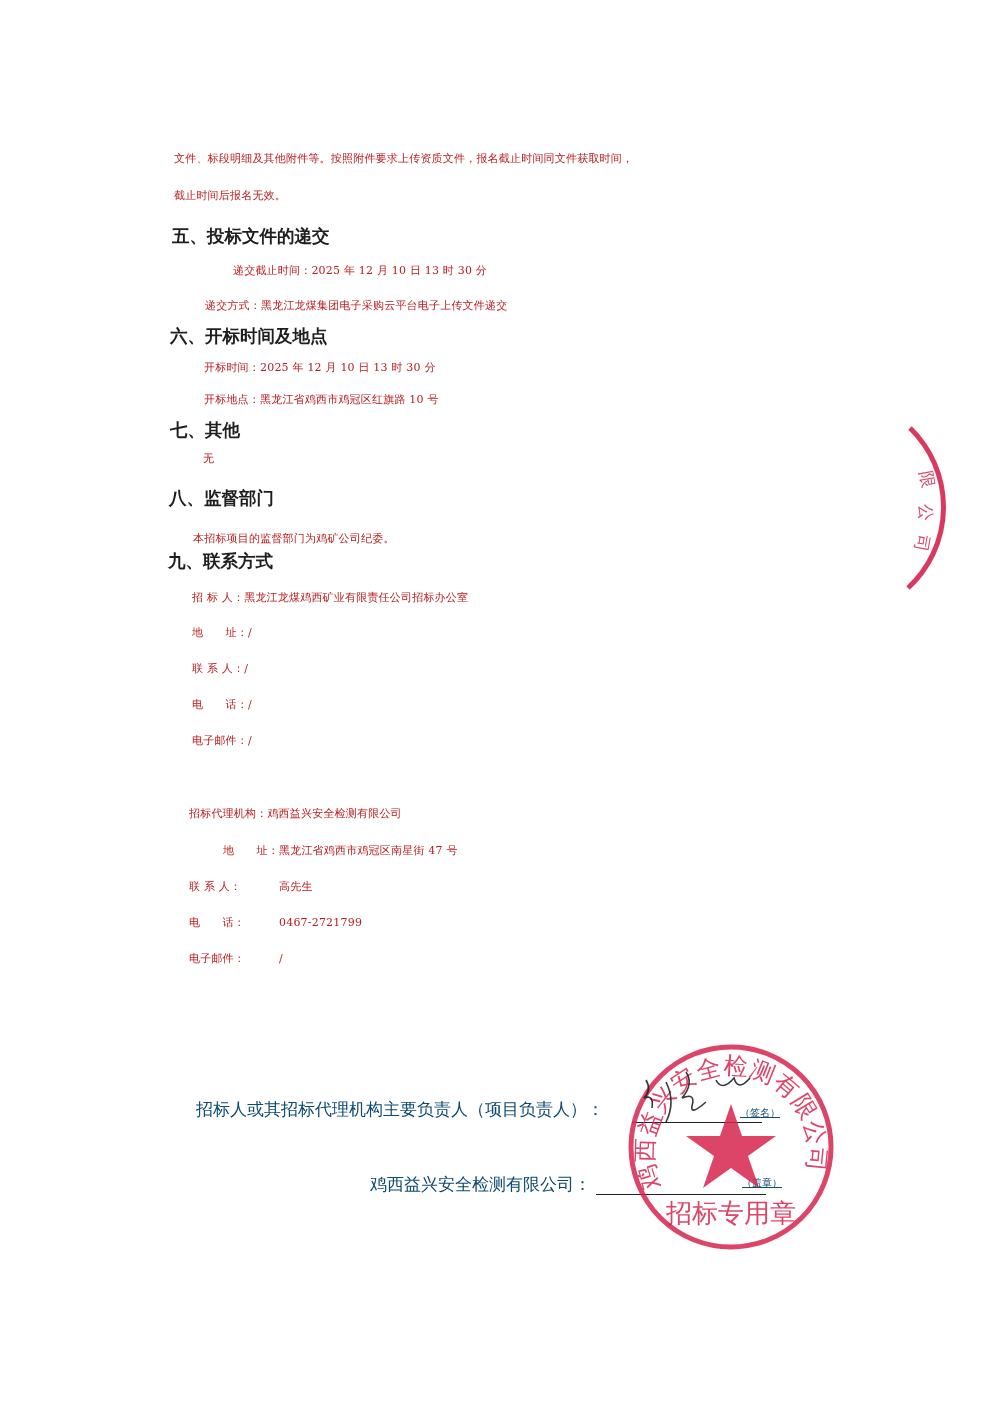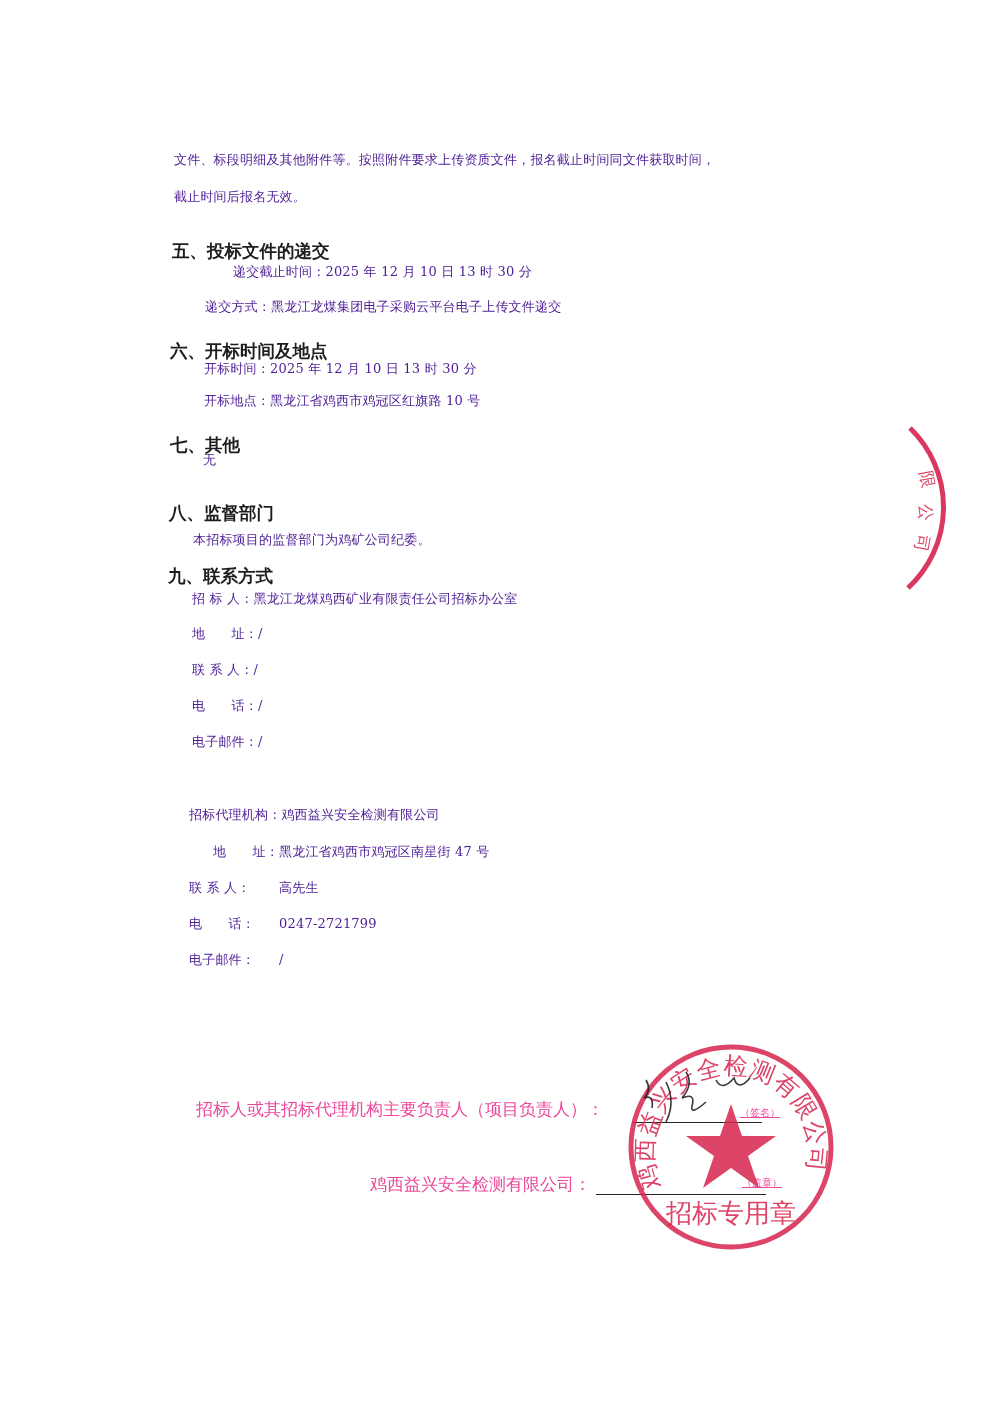--- a/index.html
+++ b/index.html
@@ -1,25 +1,25 @@
 <!DOCTYPE html>
 <html><head>
 <meta charset="utf-8">
 <style>
   html, body { margin: 0; padding: 0; }
   body {
     width: 1000px; height: 1426px; position: relative; overflow: hidden;
     background: #ffffff; color: #2a2a2a;
     font-family: "DejaVu Serif", "Liberation Serif", serif;
   }
-  .t { position: absolute; white-space: nowrap; font-size: 13px; letter-spacing: 0.2px; color: #4c1d95; }
+  .t { position: absolute; white-space: nowrap; font-size: 11px; letter-spacing: 0.2px; color: #b91c1c; }
   .h { position: absolute; white-space: nowrap; font-size: 17.5px; font-weight: bold; color: #1e1e1e;
-       font-family: "DejaVu Sans", "Liberation Sans", sans-serif; margin-top: 15px; }
+       font-family: "DejaVu Sans", "Liberation Sans", sans-serif; }
   .lbl { display: inline-block; }
-  .sig { position: absolute; white-space: nowrap; font-size: 17px; color: #ec4899; }
+  .sig { position: absolute; white-space: nowrap; font-size: 17px; color: #0c4a6e; }
   .line { position: absolute; height: 1px; background: #222; }
   .small { font-size: 10px; text-decoration: underline; }
   .seal { position: absolute; }
 </style>
 </head>
 <body>
 
 <div class="t" style="left:174px; top:151px;">文件、标段明细及其他附件等。按照附件要求上传资质文件，报名截止时间同文件获取时间，</div>
 <div class="t" style="left:174px; top:188px;">截止时间后报名无效。</div>
 
@@ -69,21 +69,21 @@
   <div class="t" style="left:189px; top:806px;">
     <span class="lbl">招标代理机构：</span><span>鸡西益兴安全检测有限公司</span>
   </div>
   <div class="t" style="left:189px; top:843px;text-align:right;">
     <span class="lbl" style="width:90px;">地　　址：</span><span>黑龙江省鸡西市鸡冠区南星街 47 号</span>
   </div>
   <div class="t" style="left:189px; top:879px;">
     <span class="lbl" style="width:90px;">联 系 人：</span><span>高先生</span>
   </div>
   <div class="t" style="left:189px; top:915px;">
-    <span class="lbl" style="width:90px;">电　　话：</span><span>0247-2721799</span>
+    <span class="lbl" style="width:90px;">电　　话：</span><span>0467-2721799</span>
   </div>
   <div class="t" style="left:189px; top:951px;">
     <span class="lbl" style="width:90px;">电子邮件：</span><span>/</span>
   </div>
 </div>
 
 <div class="sig" style="left:196px; top:1098px;">招标人或其招标代理机构主要负责人（项目负责人）：</div>
 <div class="line" style="left:632px; top:1122px; width:130px;"></div>
 <div class="sig small" style="left:740px; top:1106px;">（签名）</div>
 

